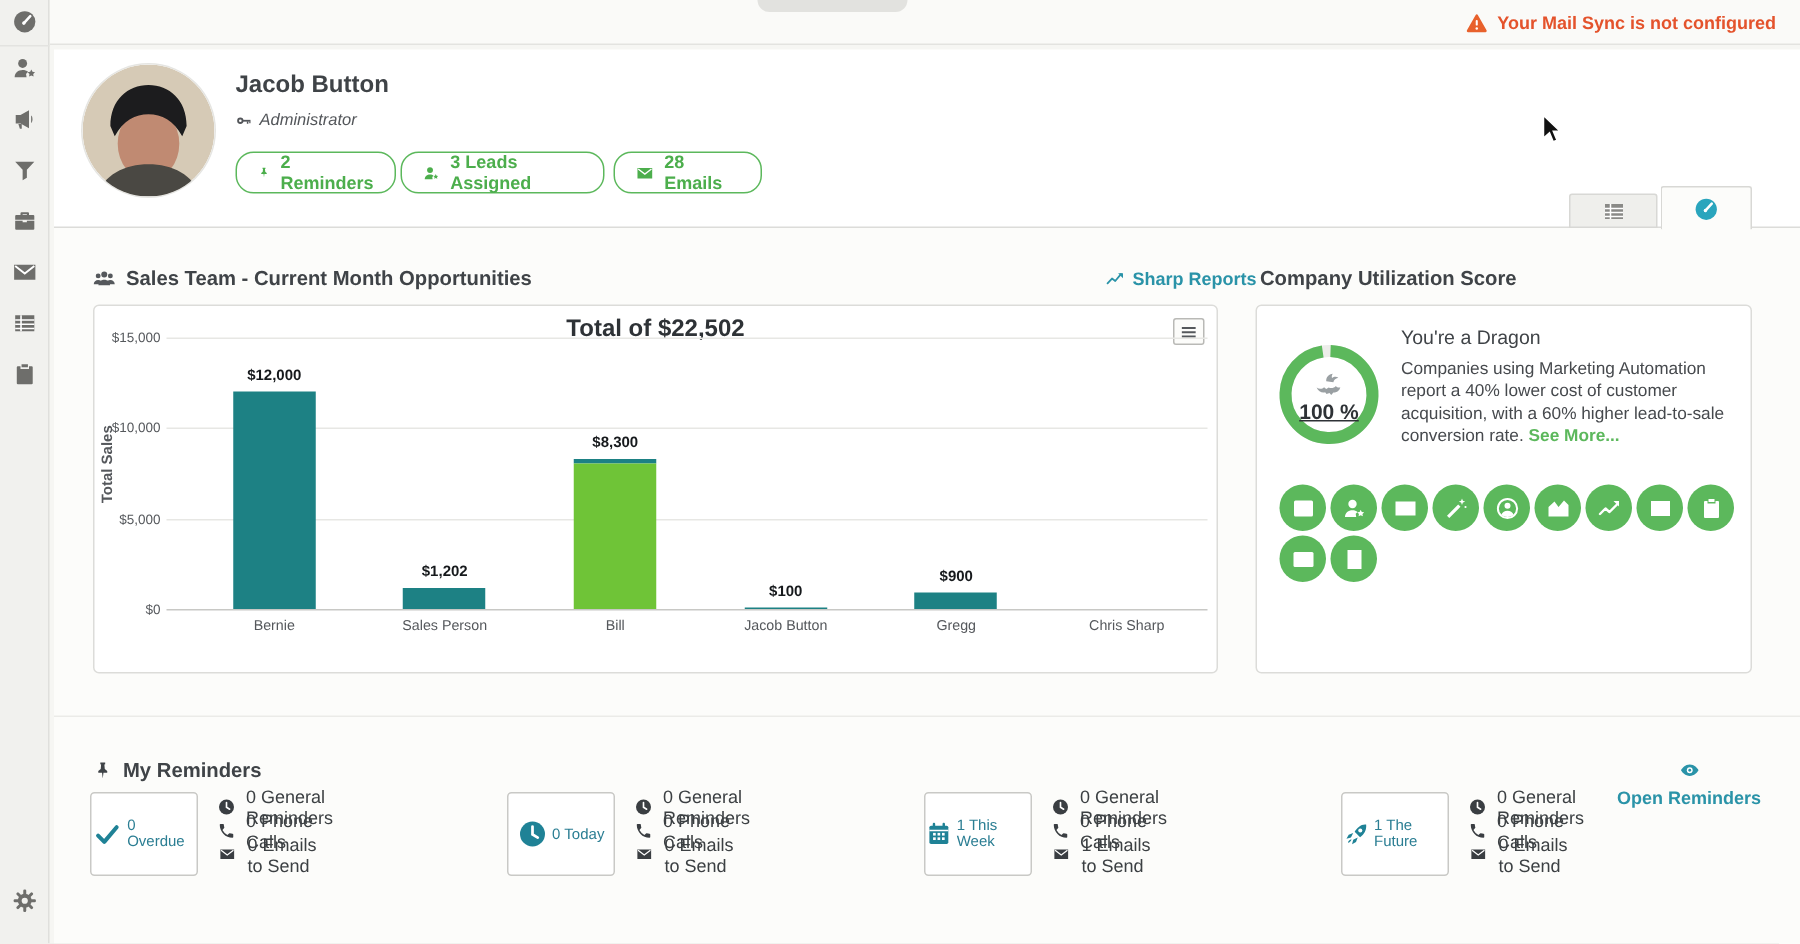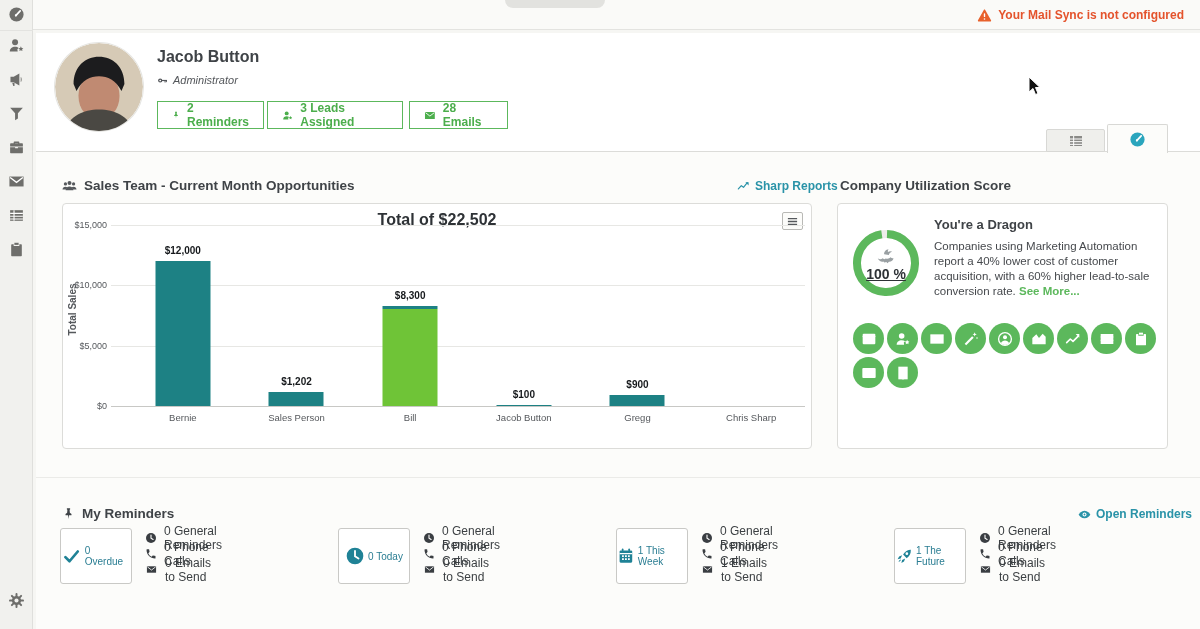--- a/index.html
+++ b/index.html
@@ -19,21 +19,21 @@
   
   .sidebar { left:0; top:0; width:33px; height:629px; background:#f1f1ee; border-right:1px solid #dfdfdc; }
   .sidebar .sep { position:absolute; left:0; top:30px; width:33px; border-top:1px solid #e3e3e0; }
   .side-ic { position:absolute; left:8px; width:17px; height:17px; color:#6e6e6b; cursor:pointer; }
 
   
   .profile { left:36px; top:33px; width:1164px; height:119px; background:#ffffff; border-bottom:1px solid #dcdcd9; }
   .avatar { left:55px; top:43px; width:88px; height:88px; border-radius:50%; overflow:hidden; box-shadow:0 0 0 1px #e5e5e2; }
   .p-name { left:157px; top:48px; font-size:16px; font-weight:bold; color:#3f4347; }
   .p-role { left:157px; top:74px; font-size:11px; font-style:italic; color:#53565a; display:flex; align-items:center; gap:5px; }
-  .stat-btn { position:absolute; top:101px; height:28px; border:1px solid #5cb85c; border-radius:0; background:#fff;
+  .stat-btn { position:absolute; top:101px; height:28px; border:1px solid #5cb85c; border-radius:12px; background:#fff;
               color:#4cae4c; font-size:12px; font-weight:bold; display:flex; align-items:center; justify-content:center;
               gap:7px; cursor:pointer; padding:0 14px; }
 
   
   .tab { position:absolute; border:1px solid #d8d8d5; display:flex; align-items:center; justify-content:center; cursor:pointer; }
   .tab.inactive { left:1046px; top:129px; width:59px; height:23px; background:#efefec; border-radius:2px 2px 0 0; color:#8a8a87; }
   .tab.active { left:1107px; top:124px; width:61px; height:29px; background:#fcfcfa; border-bottom:none; z-index:3;
                 border-radius:2px 2px 0 0; color:#2aa5bd; }
 
   
@@ -61,21 +61,21 @@
   .legend { left:48px; top:224px; width:694px; display:flex; justify-content:center; gap:22px; align-items:center; }
   .legend-item { display:flex; align-items:center; gap:6px; font-size:11px; font-weight:bold; color:#2a2e31; }
   .legend-dot { width:11px; height:11px; border-radius:50%; }
 
   
   .util-card { left:837px; top:203px; width:331px; height:246px; }
   .donut-wrap { left:13px; top:24px; width:70px; height:70px; }
   .donut-center { position:absolute; left:0; top:0; width:70px; height:70px; display:flex; flex-direction:column;
                   align-items:center; justify-content:center; gap:0; }
   .donut-score { font-size:14px; font-weight:bold; color:#2e3236; margin-top:-1px;text-decoration:underline; }
-  .util-head { left:96px; top:13px; font-size:13px; font-weight:bold; color:#3f4347; }
+  .util-head { left:96px; top:13px; font-size:13px; font-weight:normal; color:#3f4347; }
   .util-body { left:96px; top:35px; width:224px; font-size:11.5px; line-height:15px; color:#46494d; }
   .see-more { color:#5cb85c; font-weight:bold; cursor:pointer; }
   .badges { left:15px; top:119px; width:305px; display:flex; flex-wrap:wrap; gap:3px; }
   .badge { width:31px; height:31px; border-radius:50%; background:#5cb85c; color:#fff; display:flex;
            align-items:center; justify-content:center; cursor:pointer; }
 
   .divider { left:36px; top:477px; width:1164px; border-top:1px solid #ebebe8; }
 
   
   .rem-group { position:absolute; top:528px; }
@@ -512,21 +512,21 @@
   </div>
 
   <div class="abs divider"></div>
 
   <div class="abs sec-title" style="left:62px; top:506px;">
     <svg class="ic" width="13" height="13" fill="#3f4347">
         <use href="#i-pin"></use>
       </svg>
     <span>My Reminders</span>
   </div>
-  <div class="abs teal-link" style="left:1078px; top:507px;">
+  <div class="abs teal-link" style="left:1078px; top:507px;flex-direction:column;">
     <svg class="ic" width="13" height="13" fill="#2a93a8">
         <use href="#i-eye"></use>
       </svg>
     <span>Open Reminders</span>
   </div>
 
   <div class="rem-group" style="left:60px;">
     <div class="rem-box">
       <svg class="ic" width="21" height="18" color="#1f8296">
           <use href="#i-check"></use>

